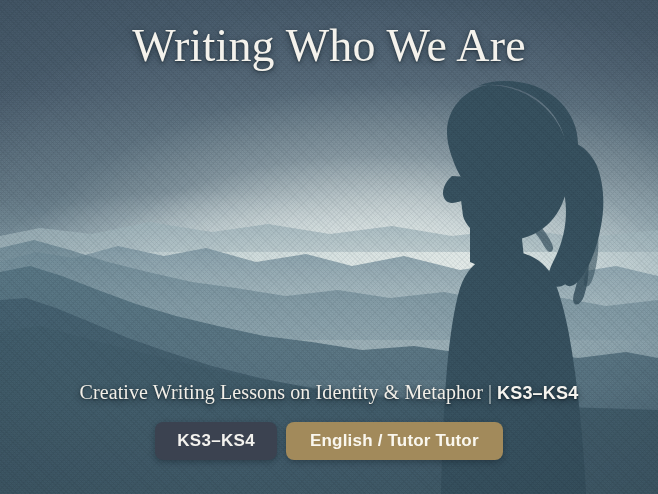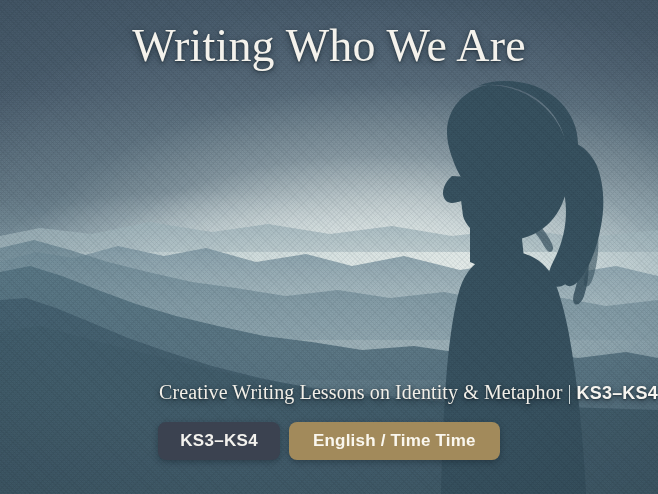--- a/index.html
+++ b/index.html
@@ -96,21 +96,21 @@
     color: #f4f2ec;
     text-shadow: 0 2px 7px rgba(12,24,32,0.55), 0 1px 2px rgba(12,24,32,0.45);
     white-space: nowrap;
   }
 
   .subtitle {
     position: absolute;
     top: 381px;
     left: 0;
     width: 658px;
-    text-align: right;
+    text-align: center;
     white-space: nowrap;
     text-shadow: 0 2px 6px rgba(10,20,28,0.62), 0 1px 2px rgba(10,20,28,0.5);
   }
   .subtitle .st-main {
     font-family: "Liberation Serif", serif;
     font-size: 20px;
     font-weight: 400;
     color: #f2efe8;
     letter-spacing: 0.1px;
   }
@@ -295,17 +295,17 @@
   <div class="content">
 
     <div class="title">Writing Who We Are</div>
 
     <div class="subtitle">
       <span class="st-main">Creative Writing Lessons on Identity &amp; Metaphor</span><span class="st-sep">|</span><span class="st-key">KS3–KS4</span>
     </div>
 
     <div class="badges">
       <span class="badge badge-dark">KS3–KS4</span>
-      <span class="badge badge-gold">English / Time Time</span>
+      <span class="badge badge-gold">English / Tutor Tutor</span>
     </div>
 
   </div>
 </div>
 
 </body></html>

